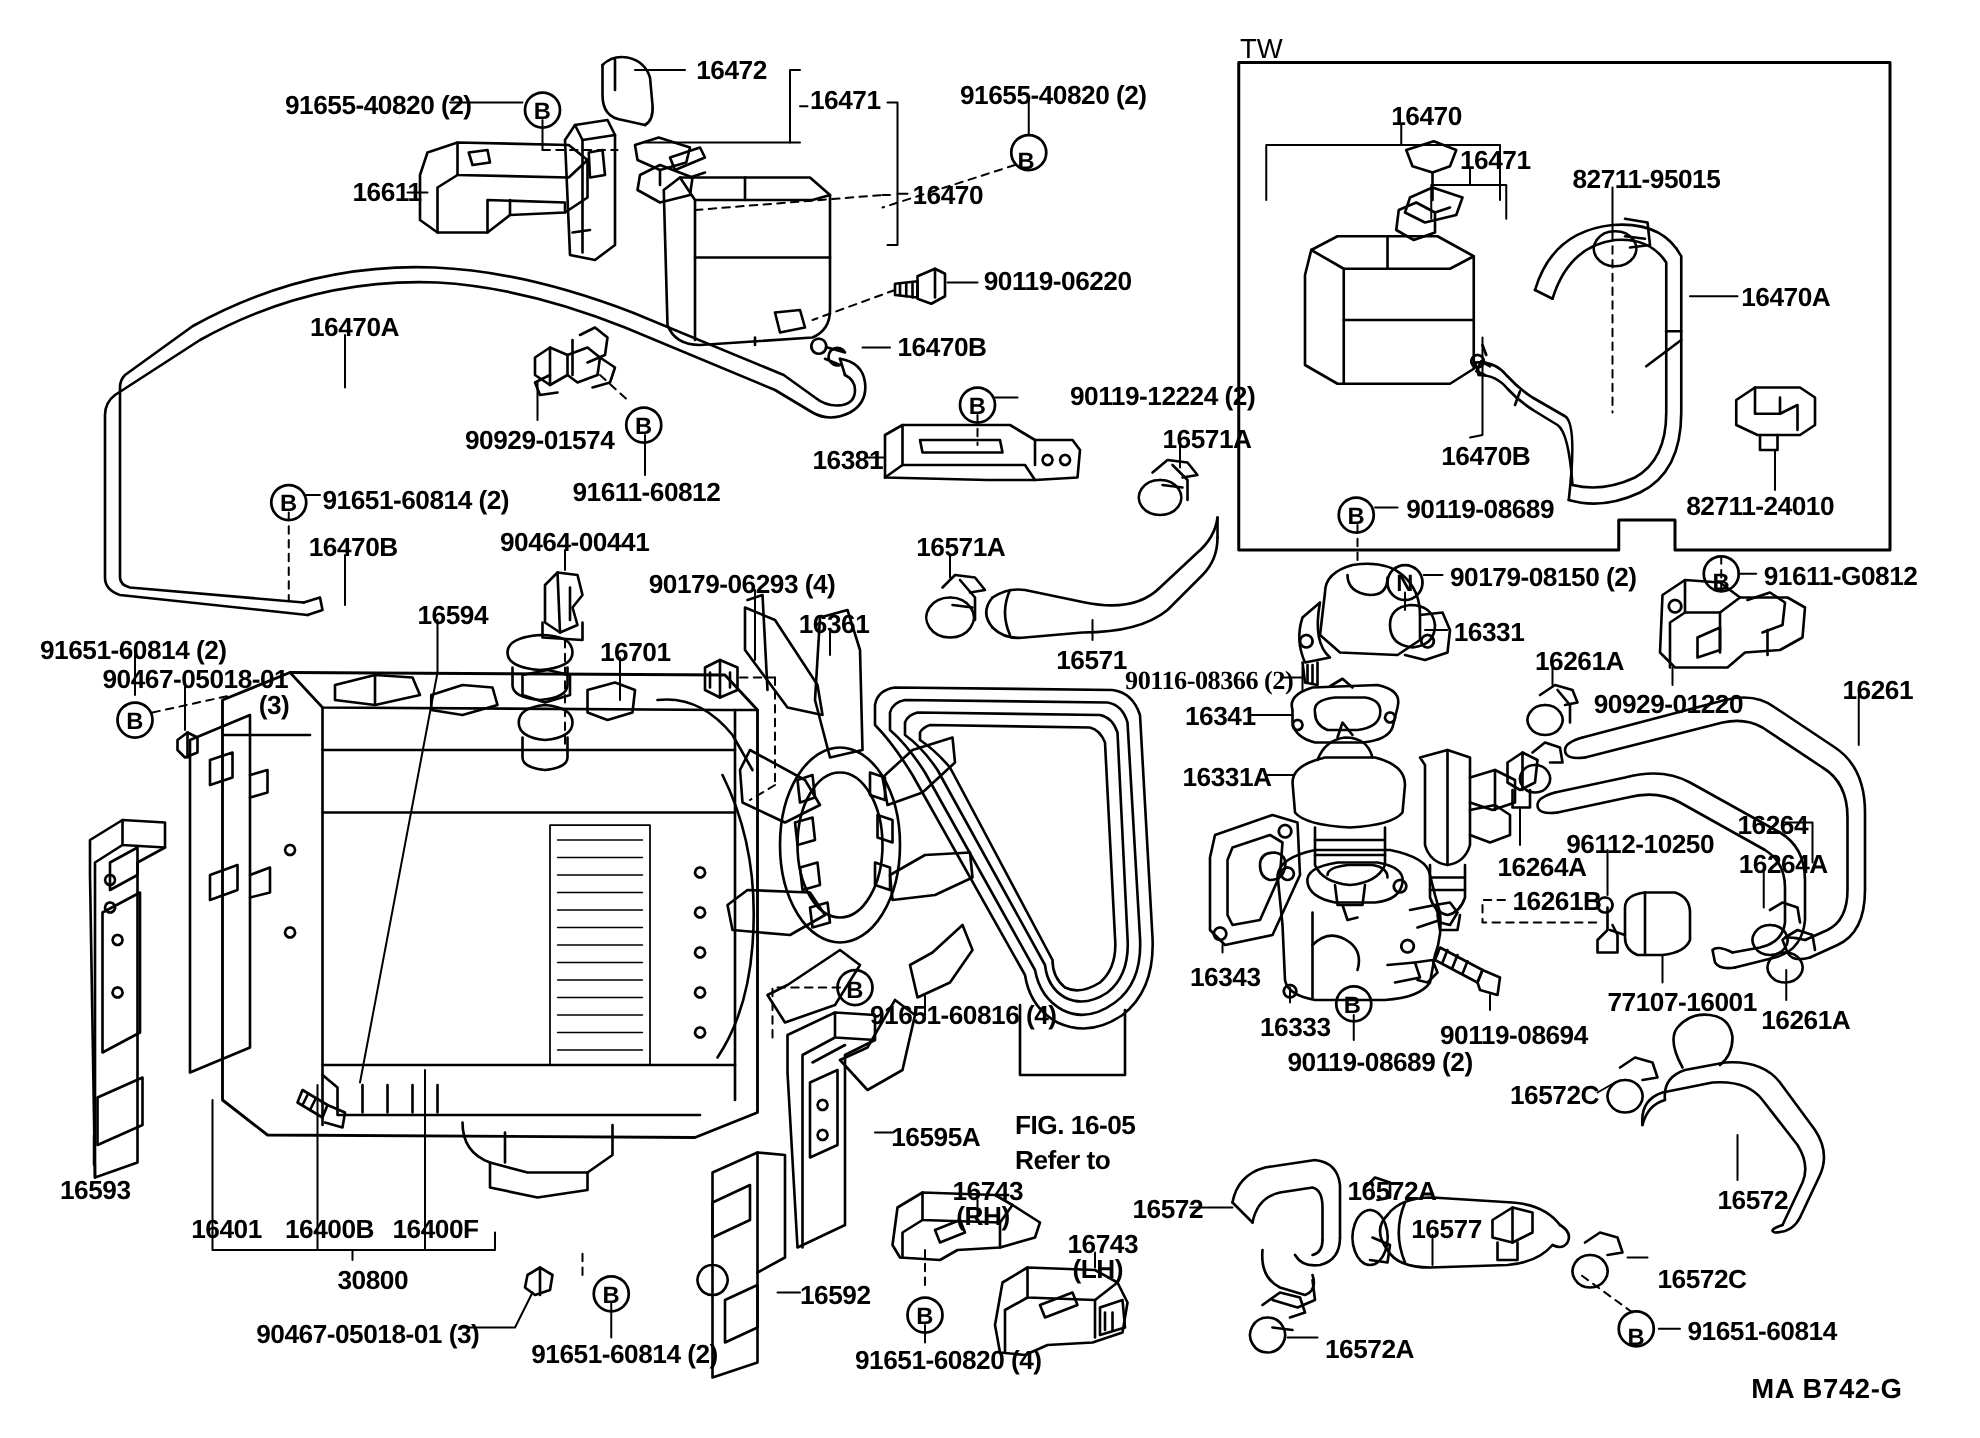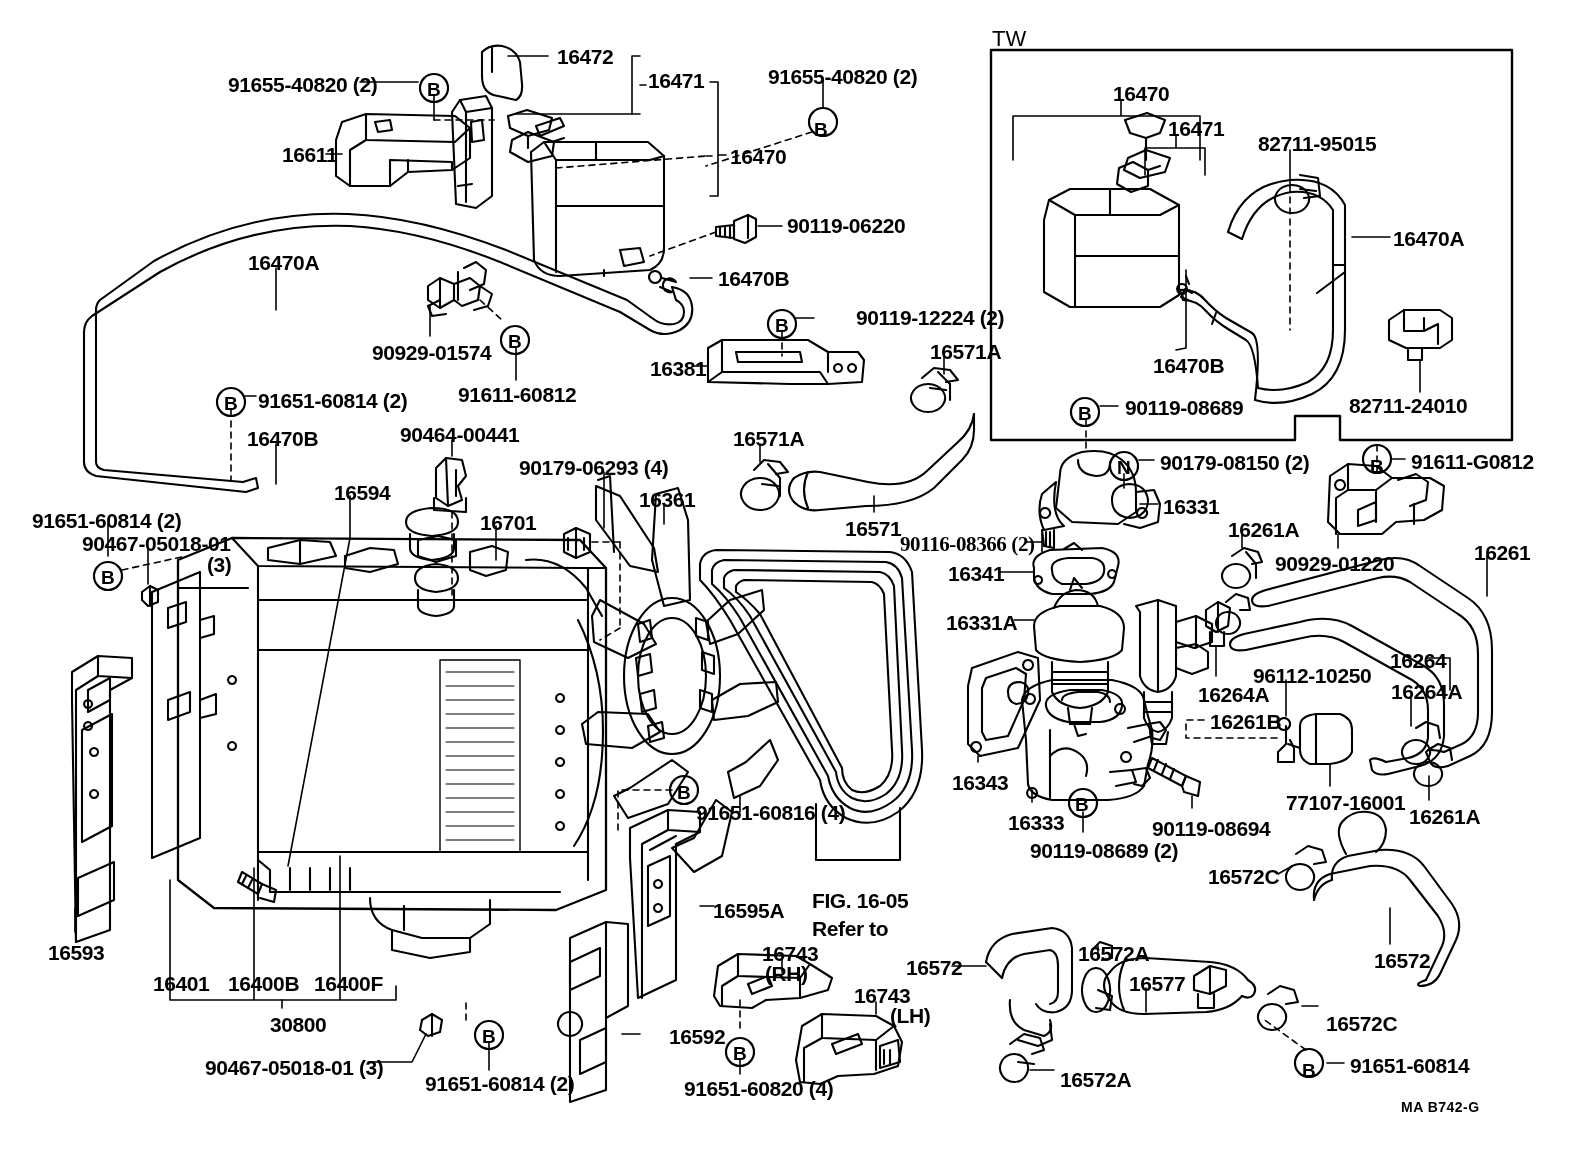--- a/index.html
+++ b/index.html
@@ -3,21 +3,21 @@
 <meta charset="utf-8">
 <style>
   html,body{margin:0;padding:0;background:#fff;}
   body{width:1584px;height:1150px;position:relative;overflow:hidden;
        font-family:"Liberation Sans","DejaVu Sans",sans-serif;color:#000;}
   #sheet{position:absolute;left:0;top:0;width:1584px;height:1150px;}
   svg#art{position:absolute;left:0;top:0;width:1584px;height:1150px;}
   .lbl{position:absolute;font-weight:bold;font-size:21px;letter-spacing:-0.4px;
        white-space:nowrap;line-height:1.02;color:#000;}
   .lbl.tw{font-size:22px;font-weight:normal;letter-spacing:0;}
-  .lbl.code{font-size:14px;letter-spacing:0.5px;}
+  .lbl.code{font-size:22px;letter-spacing:0.5px;}
 </style>
 </head>
 <body>
 
 <div id="sheet">
 
 <svg id="art" viewBox="0 0 1584 1150">
   <g fill="none" stroke="#000" stroke-width="2.1" stroke-linecap="round" stroke-linejoin="round">
 
     <g>
@@ -745,25 +745,25 @@
       <div class="lbl" style="left: 480px; top: 512px;">16701</div>
       <div class="lbl" style="left: 696px; top: 802px;">91651-60816 (4)</div>
       <div class="lbl" style="left: 48px; top: 942px;">16593</div>
       <div class="lbl" style="left: 153px; top: 973px;">16401</div>
       <div class="lbl" style="left: 228px; top: 973px;">16400B</div>
       <div class="lbl" style="left: 314px; top: 973px;">16400F</div>
       <div class="lbl" style="left: 270px; top: 1014px;">30800</div>
       <div class="lbl" style="left: 205px; top: 1057px;">90467-05018-01 (3)</div>
       <div class="lbl" style="left: 425px; top: 1073px;">91651-60814 (2)</div>
       <div class="lbl" style="left: 713px; top: 900px;">16595A</div>
-      <div class="lbl" style="left: 640px; top: 1026px; margin-left: 29px;">16592</div>
+      <div class="lbl" style="left: 640px; top: 1026px;">16592</div>
       <div class="lbl" style="left: 762px; top: 943px;">16743</div>
       <div class="lbl" style="left: 765px; top: 963px;">(RH)</div>
       <div class="lbl" style="left: 854px; top: 985px;">16743</div>
-      <div class="lbl" style="left: 858px; top: 1005px; margin-left: 32px;">(LH)</div>
+      <div class="lbl" style="left: 858px; top: 1005px;">(LH)</div>
       <div class="lbl" style="left: 684px; top: 1078px;">91651-60820 (4)</div>
       <div class="lbl" style="left: 906px; top: 957px;">16572</div>
       <div class="lbl" style="left: 1078px; top: 943px;">16572A</div>
       <div class="lbl" style="left: 1129px; top: 973px;">16577</div>
       <div class="lbl" style="left: 1208px; top: 866px;">16572C</div>
       <div class="lbl" style="left: 1374px; top: 950px;">16572</div>
       <div class="lbl" style="left: 1326px; top: 1013px;">16572C</div>
       <div class="lbl" style="left: 1060px; top: 1069px;">16572A</div>
       <div class="lbl" style="left: 1350px; top: 1055px;">91651-60814</div>
     </div>

